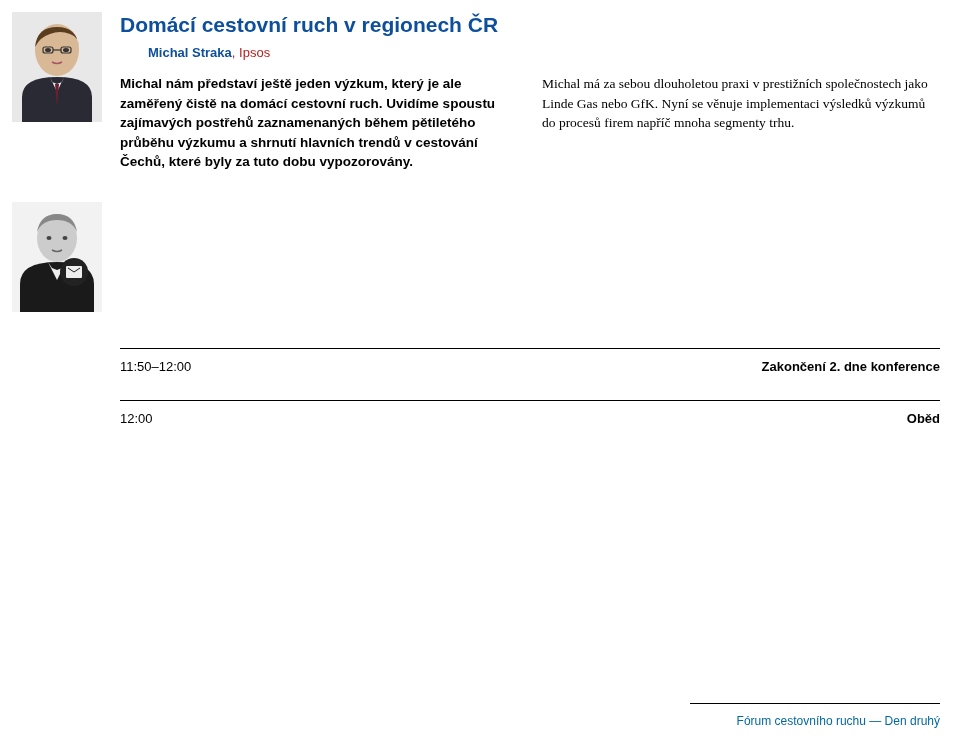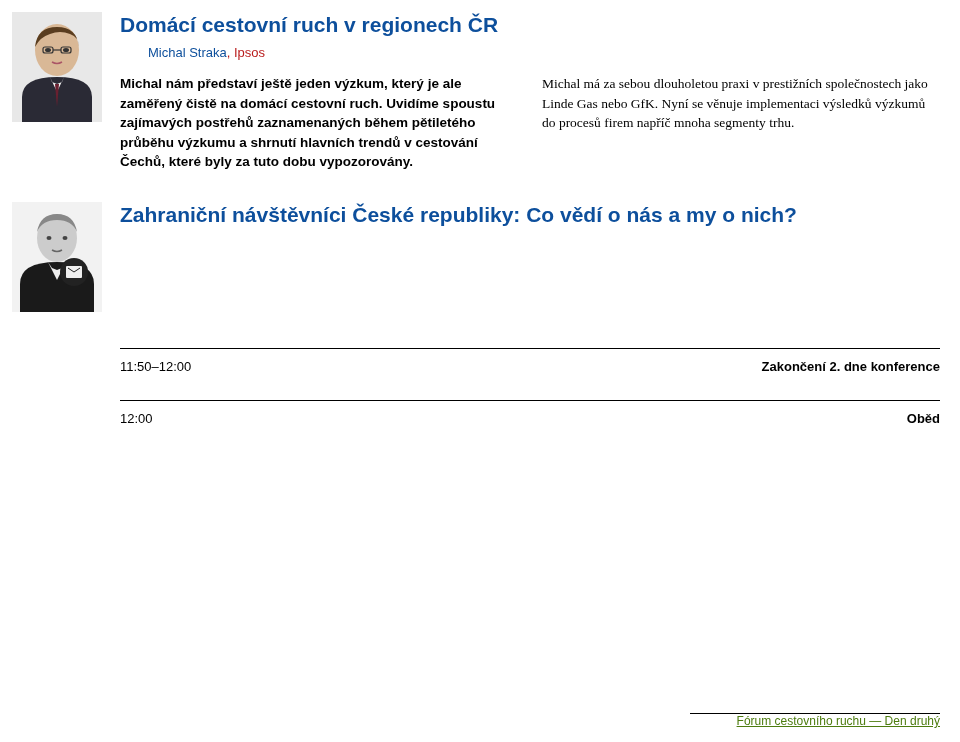--- a/index.html
+++ b/index.html
@@ -33,21 +33,21 @@
     font-size: 21px;
     color: #0d4f9c;
     margin-bottom: 8px;
     line-height: 1.2;
   }
   .byline {
     font-family: Arial, Helvetica, sans-serif;
     font-size: 13px;
     margin-bottom: 14px;
   }
-  .byline-name { color: #0d4f9c; font-weight: 400; padding-left: 28px; }
+  .byline-name { color: #0d4f9c; font-weight: 700; padding-left: 28px; }
   .byline-org { color: #b91c1c; }
   .columns {
     display: flex;
     gap: 24px;
   }
   .col {
     flex: 1;
     font-size: 13.5px;
     line-height: 1.45;
     font-family: Georgia, serif;
@@ -78,27 +78,26 @@
     font-family: Arial, Helvetica, sans-serif;
     font-size: 13px;
     font-weight: 700;
     color: #000000;
   }
   .footer {
     position: absolute;
     bottom: 14px;
     right: 20px;
     border-top: 1px solid #000;
-    padding-top: 0;
+    padding-top: 10px;
     font-family: Arial, Helvetica, sans-serif;
     font-size: 12px;
-    color: #4d7c0f;
+    color: #0369a1;
     text-align: right;
     width: 250px;
-    text-decoration: underline;
   }
 </style>
 </head>
 <body>
 
 <div class="section">
   <div class="photo">
     <svg viewBox="0 0 90 110">
       <rect width="90" height="110" fill="#e8e8e8"></rect>
       <ellipse cx="45" cy="38" rx="22" ry="26" fill="#d9b896"></ellipse>
@@ -136,21 +135,20 @@
       <ellipse cx="53" cy="36" rx="2.5" ry="2" fill="#444"></ellipse>
       <path d="M40 48 Q45 51 50 48" stroke="#666" stroke-width="1.5" fill="none"></path>
       <path d="M8 110 L8 82 Q8 60 45 60 Q82 60 82 82 L82 110 Z" fill="#1a1a1a"></path>
       <path d="M36 60 L45 78 L54 60 L50 66 L45 68 L40 66 Z" fill="#eee"></path>
       <circle cx="62" cy="70" r="14" fill="#222"></circle>
       <rect x="54" y="64" width="16" height="12" rx="1" fill="#eee"></rect>
       <path d="M56 66 L62 70 L68 66" stroke="#222" stroke-width="1" fill="none"></path>
     </svg>
   </div>
   <div class="content">
-    <h2 class="title">Zahraniční návštěvníci České republiky: Co vědí o nás a my o nich?</h2>
   </div>
 </div>
 
 <div class="schedule">
   <div class="schedule-row">
     <div class="schedule-time">11:50–12:00</div>
     <div class="schedule-label">Zakončení 2. dne konference</div>
   </div>
   <div class="schedule-row">
     <div class="schedule-time">12:00</div>

